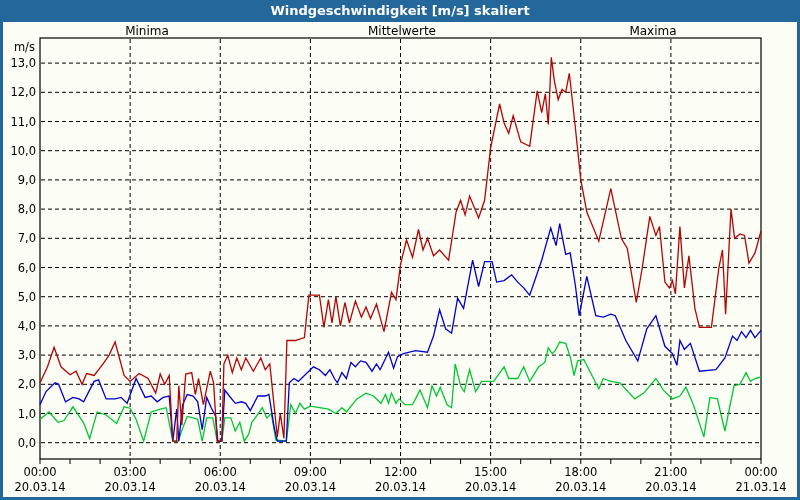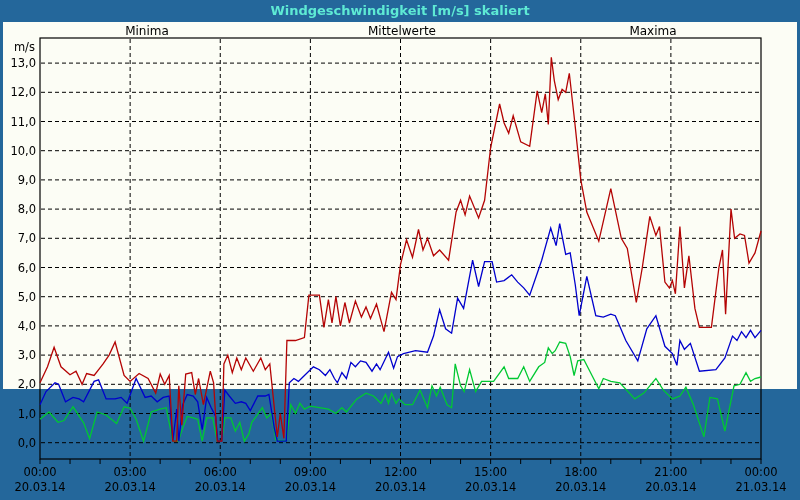--- a/index.html
+++ b/index.html
@@ -1,19 +1,19 @@
 <!DOCTYPE html>
 <html><head>
 <meta charset="utf-8">
 <style>
   html,body{margin:0;padding:0;}
   .window{position:relative;width:800px;height:500px;background:#24679b;font-family:"DejaVu Sans",sans-serif;overflow:hidden;}
-  .titlebar{position:absolute;left:0;top:0;width:800px;height:22px;background:#24679b;color:#5eead4;
+  .titlebar{position:absolute;left:0;top:0;width:800px;height:22px;background:#24679b;color:#ffffff;
             font-size:13px;font-weight:bold;text-align:center;line-height:22px;}
-  .content{position:absolute;left:3px;top:22px;width:794px;height:367px;background:#fcfdf5;}
+  .content{position:absolute;left:3px;top:22px;width:794px;height:475px;background:#fcfdf5;}
   svg text{font-family:"DejaVu Sans",sans-serif;fill:#000;}
   text.legend{font-size:12px;}
   text.unit{font-size:11.5px;}
 </style>
 </head>
 <body>
 
 <div class="window">
   <div class="titlebar">
     <span>Windgeschwindigkeit [m/s] skaliert</span>

